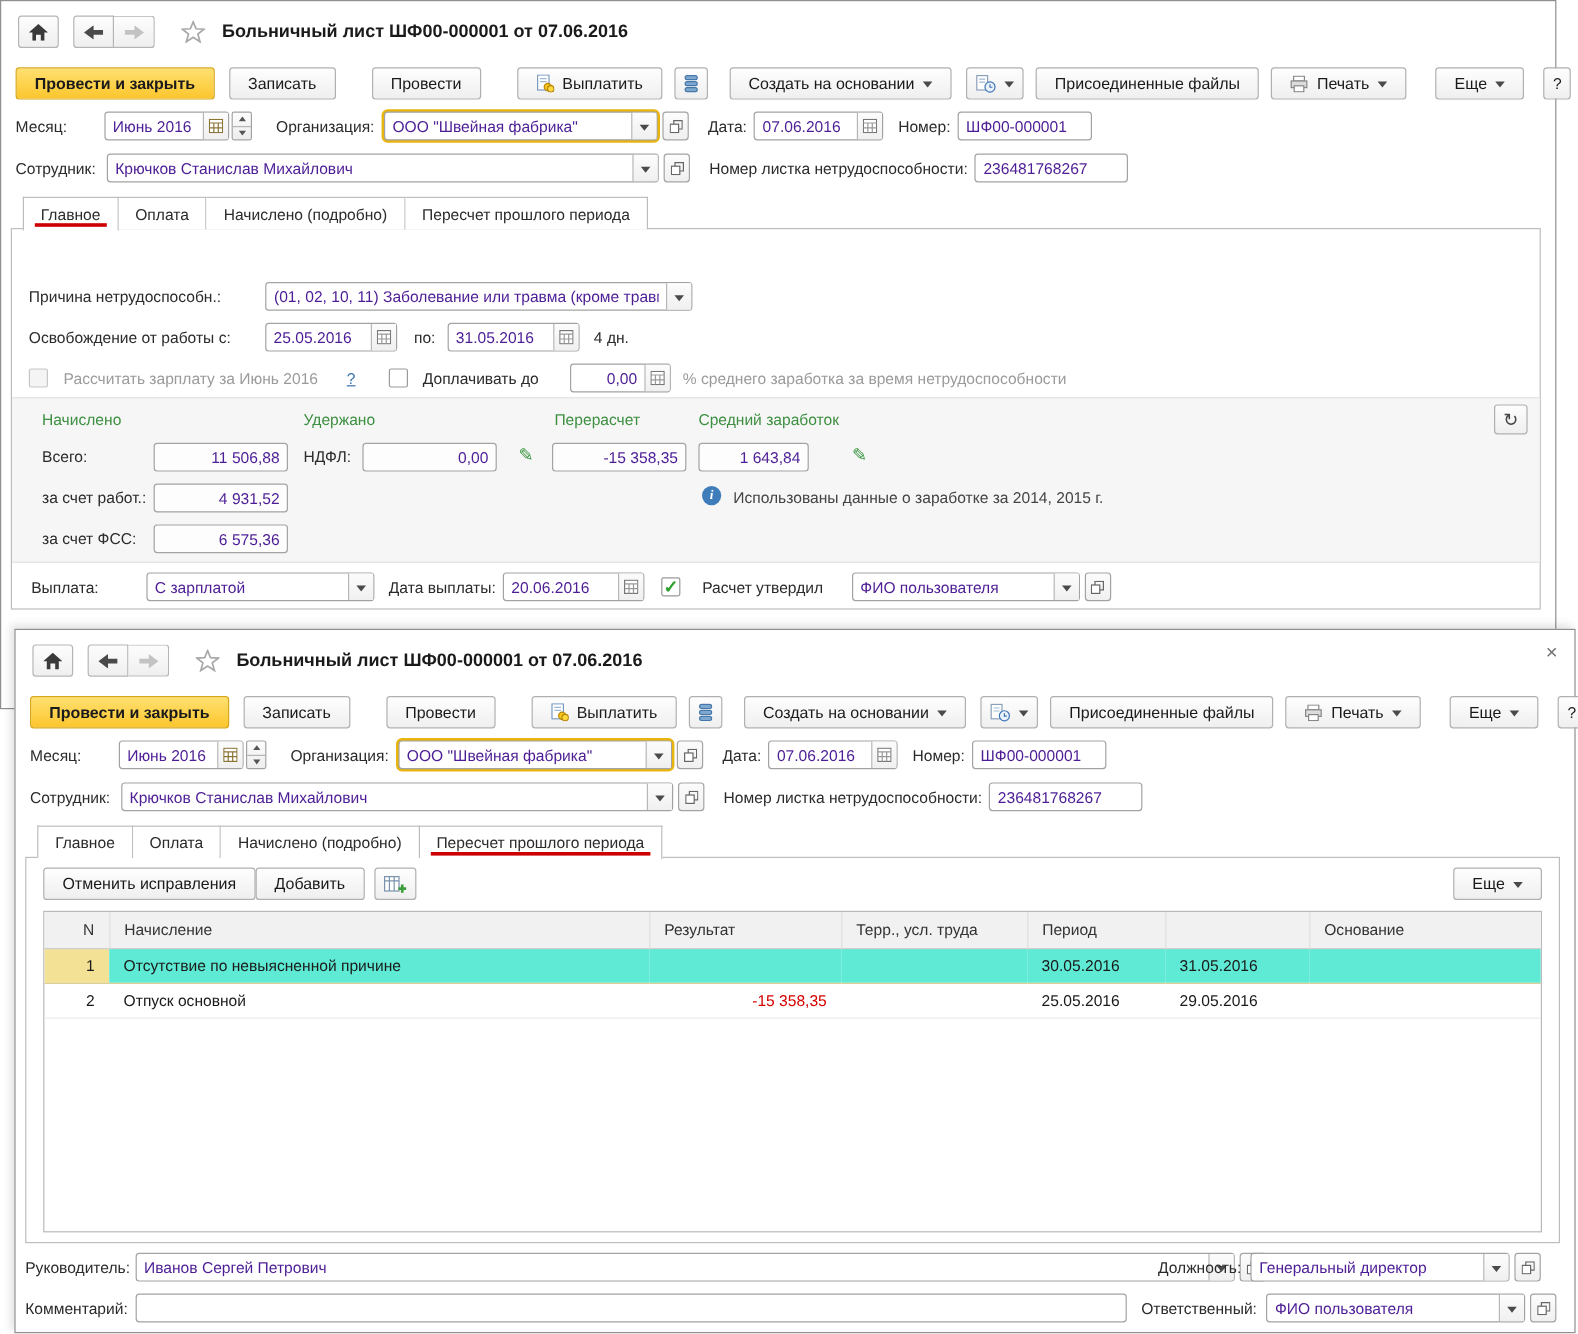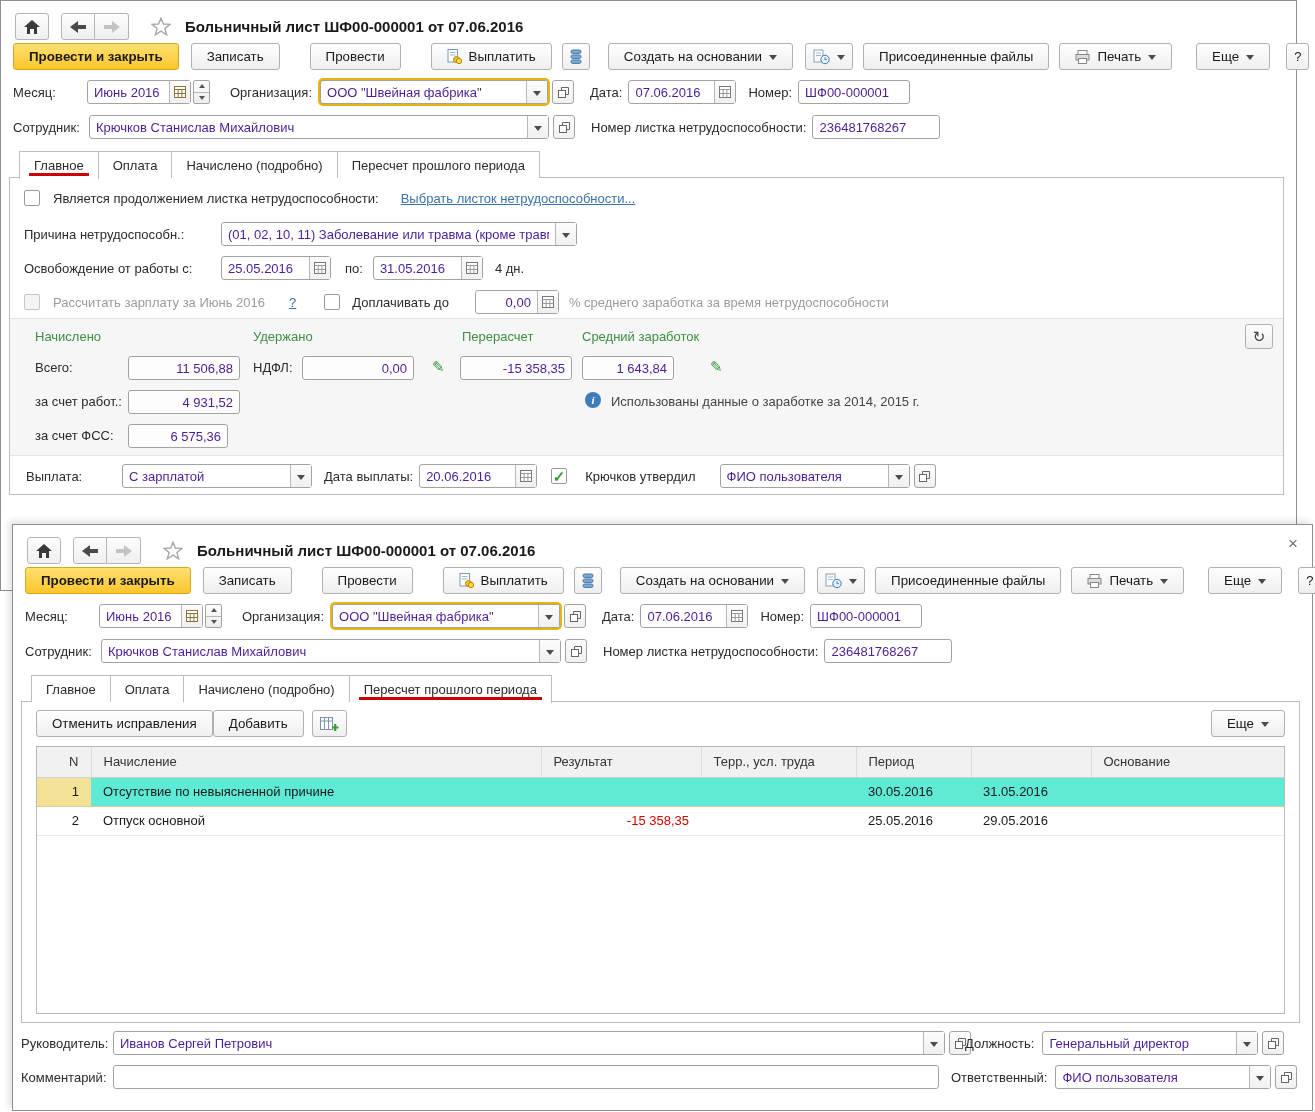--- a/index.html
+++ b/index.html
@@ -17,21 +17,21 @@
   .navbtn { width:34px; height:27px; border:1px solid #b5b5b5; border-radius:3px;
             background:linear-gradient(#fdfdfd,#efefef); display:flex; align-items:center; justify-content:center; }
   .navgroup { display:flex; margin-left:12px; }
   .navgroup .navbtn:first-child { border-radius:3px 0 0 3px; }
   .navgroup .navbtn:last-child { border-radius:0 3px 3px 0; border-left:none; }
   .star { margin-left:22px; display:flex; }
   .wtitle { margin-left:14px; font-size:15px; font-weight:bold; color:#1a1a1a; white-space:nowrap; }
   .closex { position:absolute; right:14px; top:10px; font-size:17px; color:#707070; line-height:1; cursor:default; }
 
   
-  .toolbar { display:flex; align-items:flex-end; padding-left:12px; height:27px; }
+  .toolbar { display:flex; align-items:flex-end; padding-left:12px; margin-top:13px; height:27px; }
   .btn { height:27px; padding:0 15px; display:inline-flex; align-items:center; gap:7px; white-space:nowrap;
          background:linear-gradient(#fefefe,#efefef); border:1px solid #b0b0b0; border-radius:3px; color:#1a1a1a; }
   .btn.primary { background:linear-gradient(#ffe070,#fcc62e); border-color:#d8a71a; font-weight:bold; }
   .iconbtn { padding:0 7px; }
   .caret { width:0; height:0; border-left:4px solid transparent; border-right:4px solid transparent; border-top:5px solid #4a4a4a; margin-top:2px; }
 
   
   .fieldrow { display:flex; align-items:center; padding-left:12px; }
   .r1 { margin-top:10px; } .r2 { margin-top:11px; }
   .lbl { white-space:nowrap; }
@@ -274,25 +274,20 @@
     <div class="tab">
         <span>Начислено (подробно)</span>
       </div>
     <div class="tab">
         <span>Пересчет прошлого периода</span>
       </div>
   </div>
 
   <div class="frame" id="frame1">
 
-    <div class="abs" style="left:14px;top:12px;display:flex;align-items:center">
-      <span class="cb"></span>
-      <span class="lbl" style="margin-left:13px">Является продолжением листка нетрудоспособности:</span>
-      <span class="link" style="margin-left:22px">Выбрать листок нетрудоспособности...</span>
-    </div>
 
     <div class="abs" style="left:14px;top:44px;display:flex;align-items:center">
       <span class="lbl" style="width:197px">Причина нетрудоспособн.:</span>
       <span class="ctl" style="width:356px">
         <input value="(01, 02, 10, 11) Заболевание или травма (кроме травм на про" style="">
         <span class="cbtn">
             <span class="caret"></span>
           </span>
       </span>
     </div>
@@ -366,21 +361,21 @@
       <span class="abs pencil" style="left:700px;top:40px">✎</span>
 
       <span class="abs lbl" style="left:25px;top:75px">за счет работ.:</span>
       <span class="abs ctl num" style="left:118px;top:71px;width:112px">
           <input value="4 931,52" style="">
         </span>
       <span class="abs info-i" style="left:575px;top:73px">i</span>
       <span class="abs lbl" style="left:601px;top:75px;color:#444">Использованы данные о заработке за 2014, 2015 г.</span>
 
       <span class="abs lbl" style="left:25px;top:109px">за счет ФСС:</span>
-      <span class="abs ctl num" style="left:118px;top:105px;width:100px">
+      <span class="abs ctl num" style="left:118px;top:105px;width:112px">
           <input value="6 575,36" style="">
         </span>
     </div>
 
     <div class="abs" style="left:16px;top:286px;right:14px;display:flex;align-items:center">
       <span class="lbl" style="width:96px">Выплата:</span>
       <span class="ctl" style="width:190px">
         <input value="С зарплатой" style="">
         <span class="cbtn">
             <span class="caret"></span>
@@ -392,21 +387,21 @@
         <span class="cbtn">
           <svg width="12" height="12" viewBox="0 0 12 12">
               <rect x="0.5" y="0.5" width="11" height="11" fill="#fff" stroke="#777"></rect>
               <path d="M0.5 3.5 H11.5 M4.2 3.5 V11.5 M7.9 3.5 V11.5 M0.5 7.5 H11.5" stroke="#999" fill="none"></path>
             </svg>
         </span>
       </span>
       <span class="cb" style="margin-left:14px">
           <span class="check">✓</span>
         </span>
-      <span class="lbl" style="margin-left:18px">Крючков утвердил</span>
+      <span class="lbl" style="margin-left:18px">Расчет утвердил</span>
       <span class="ctl" style="width:190px;margin-left:24px">
         <input value="ФИО пользователя" style="">
         <span class="cbtn">
             <span class="caret"></span>
           </span>
       </span>
       <span class="sq">
         <svg width="11" height="11" viewBox="0 0 11 11">
             <rect x="0.5" y="3.5" width="7" height="7" fill="#fff" stroke="#666"></rect>
             <path d="M3.5 3.5 V0.5 H10.5 V7.5 H7.5" fill="none" stroke="#666"></path>
@@ -655,21 +650,21 @@
             <td></td>
           </tr>
         </tbody>
       </table>
     </div>
   </div>
 
   <div class="footer">
     <div class="fitem" style="left:8px;top:4px">
       <span class="lbl" style="width:92px">Руководитель:</span>
-      <span class="ctl" style="width:832px">
+      <span class="ctl" style="width:916px">
         <input value="Иванов Сергей Петрович" style="">
         <span class="cbtn">
             <span class="caret"></span>
           </span>
       </span>
       <span class="sq">
         <svg width="11" height="11" viewBox="0 0 11 11">
             <rect x="0.5" y="3.5" width="7" height="7" fill="#fff" stroke="#666"></rect>
             <path d="M3.5 3.5 V0.5 H10.5 V7.5 H7.5" fill="none" stroke="#666"></path>
           </svg>

